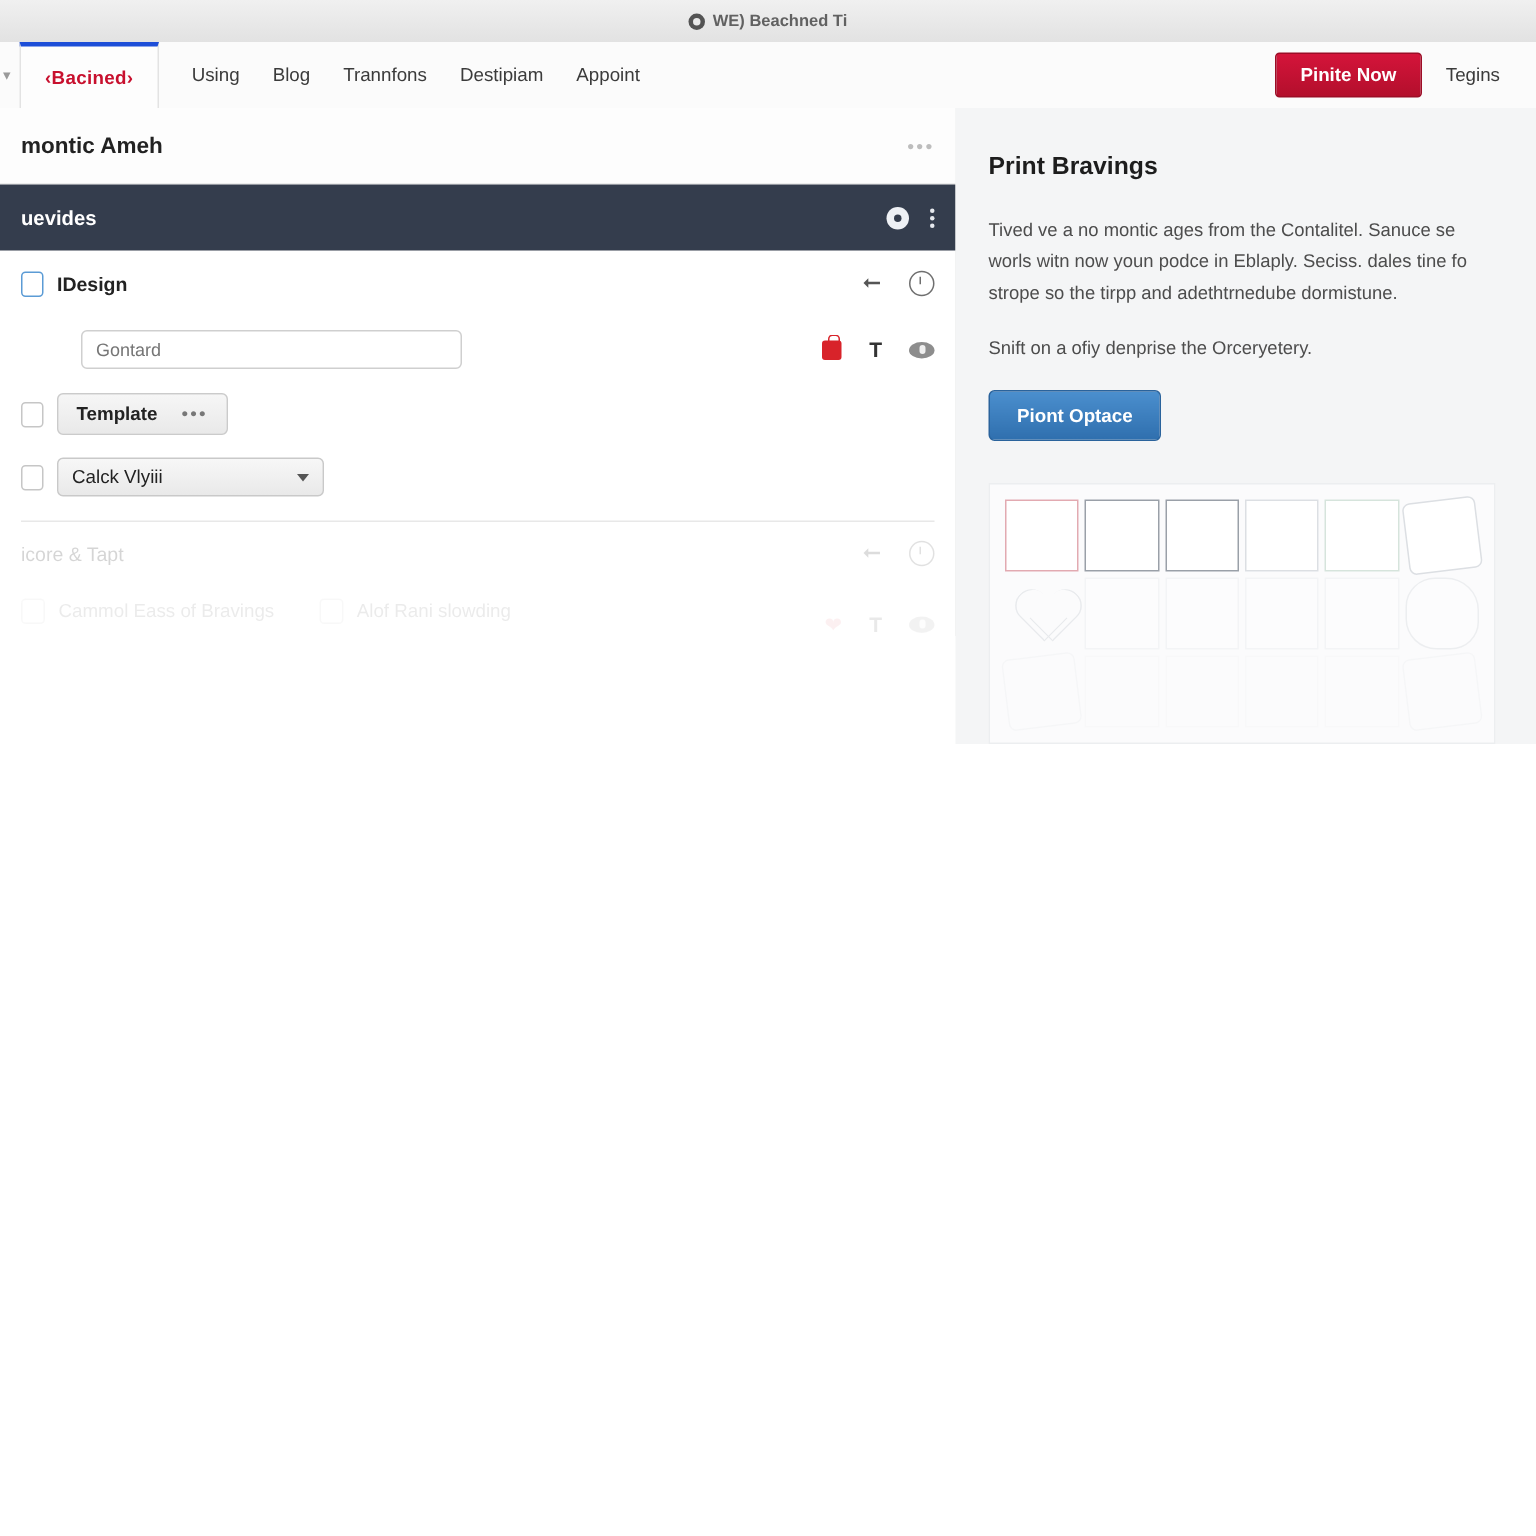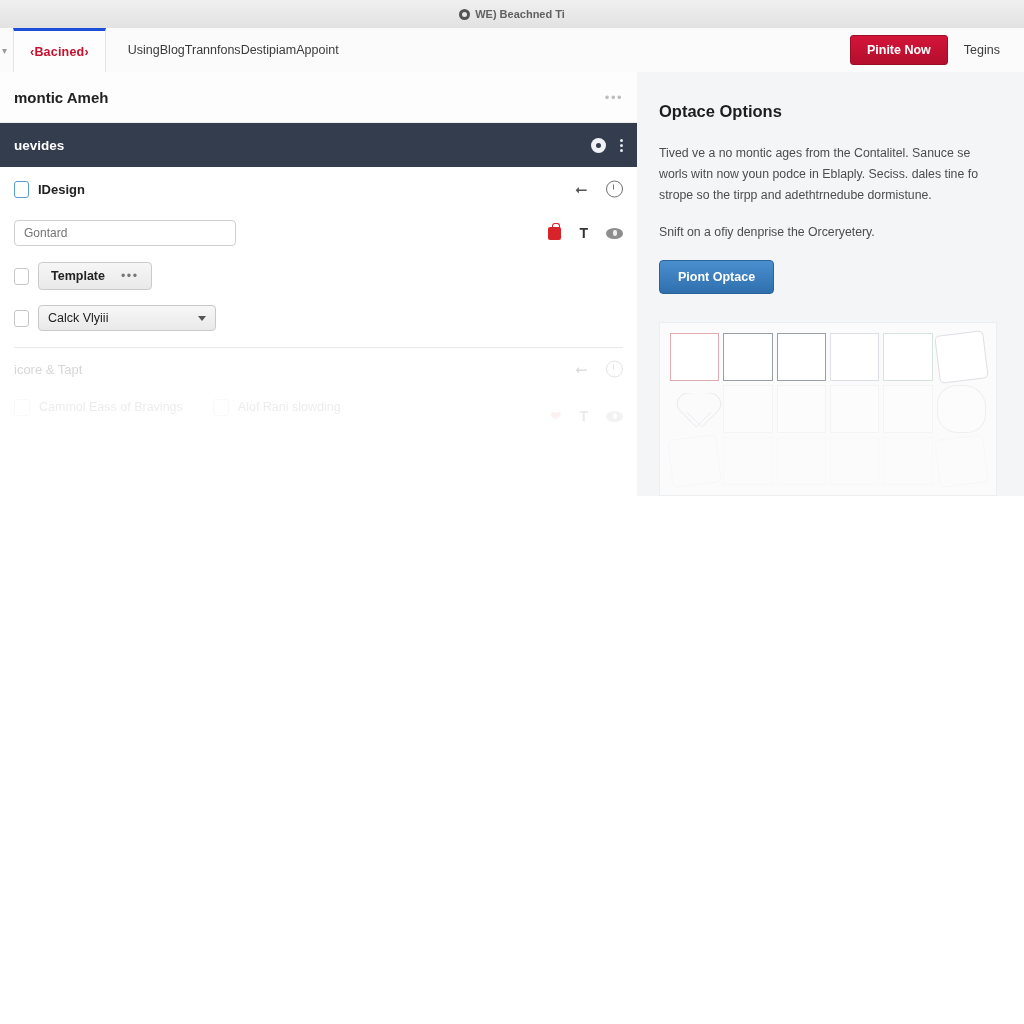--- a/index.html
+++ b/index.html
@@ -83,20 +83,21 @@
     color: #c8102e;
     background: #fdfdfd;
     border-top: 3px solid #1d4ed8;
     border-left: 1px solid #e3e3e3;
     border-right: 1px solid #e3e3e3;
     letter-spacing: .2px;
   }
   .nav-items {
     display: flex;
     align-items: center;
+    gap: 22px;
     padding-left: 22px;
   }
   .nav-item {
     font-size: 12.5px;
     color: #3b3b3b;
     cursor: pointer;
     white-space: nowrap;
   }
   .nav-right {
     margin-left: auto;
@@ -236,30 +237,31 @@
   }
   .chk.grey { border-color: #c6c6c6; }
   .row-label {
     font-size: 13px;
     color: #222;
     font-weight: 700;
   }
   .row-label.normal { font-weight: 400; color: #333; }
 
   .text-input {
-    width: 222px;
+    width: 254px;
     height: 26px;
     border: 1px solid #cfcfcf;
     border-radius: 4px;
     background: #fff;
     font-size: 12px;
     color: #be185d;
     padding: 0 9px;
     box-sizing: border-box;
     font-family: "Liberation Sans", sans-serif;
+    margin-left: 40px;
   }
 
   .btn-grey {
     display: inline-flex;
     align-items: center;
     gap: 16px;
     background: linear-gradient(#f6f6f6, #e9e9e9);
     border: 1px solid #cbcbcb;
     border-radius: 4px;
     font-size: 12.5px;
@@ -579,21 +581,21 @@
           <span class="ic ic-heart">❤</span>
           <span class="ic ic-text">T</span>
           <span class="ic ic-eye"></span>
         </span>
       </div>
 
     </div>
   </div>
 
   <div class="right-panel">
-    <div class="rp-title">Optace Options</div>
+    <div class="rp-title">Print Bravings</div>
     <p class="rp-para" style="white-space:pre-line">Tived ve a no montic ages from the Contalitel. Sanuce se
 worls witn now youn podce in Eblaply. Seciss. dales tine fo
 strope so the tirpp and adethtrnedube dormistune.</p>
     <p class="rp-para">Snift on a ofiy denprise the Orceryetery.</p>
     <button class="btn-blue">Piont Optace</button>
 
     <div class="thumb-grid-wrap">
       <div class="thumb-grid">
         <span class="th red"></span>
         <span class="th dark"></span>

